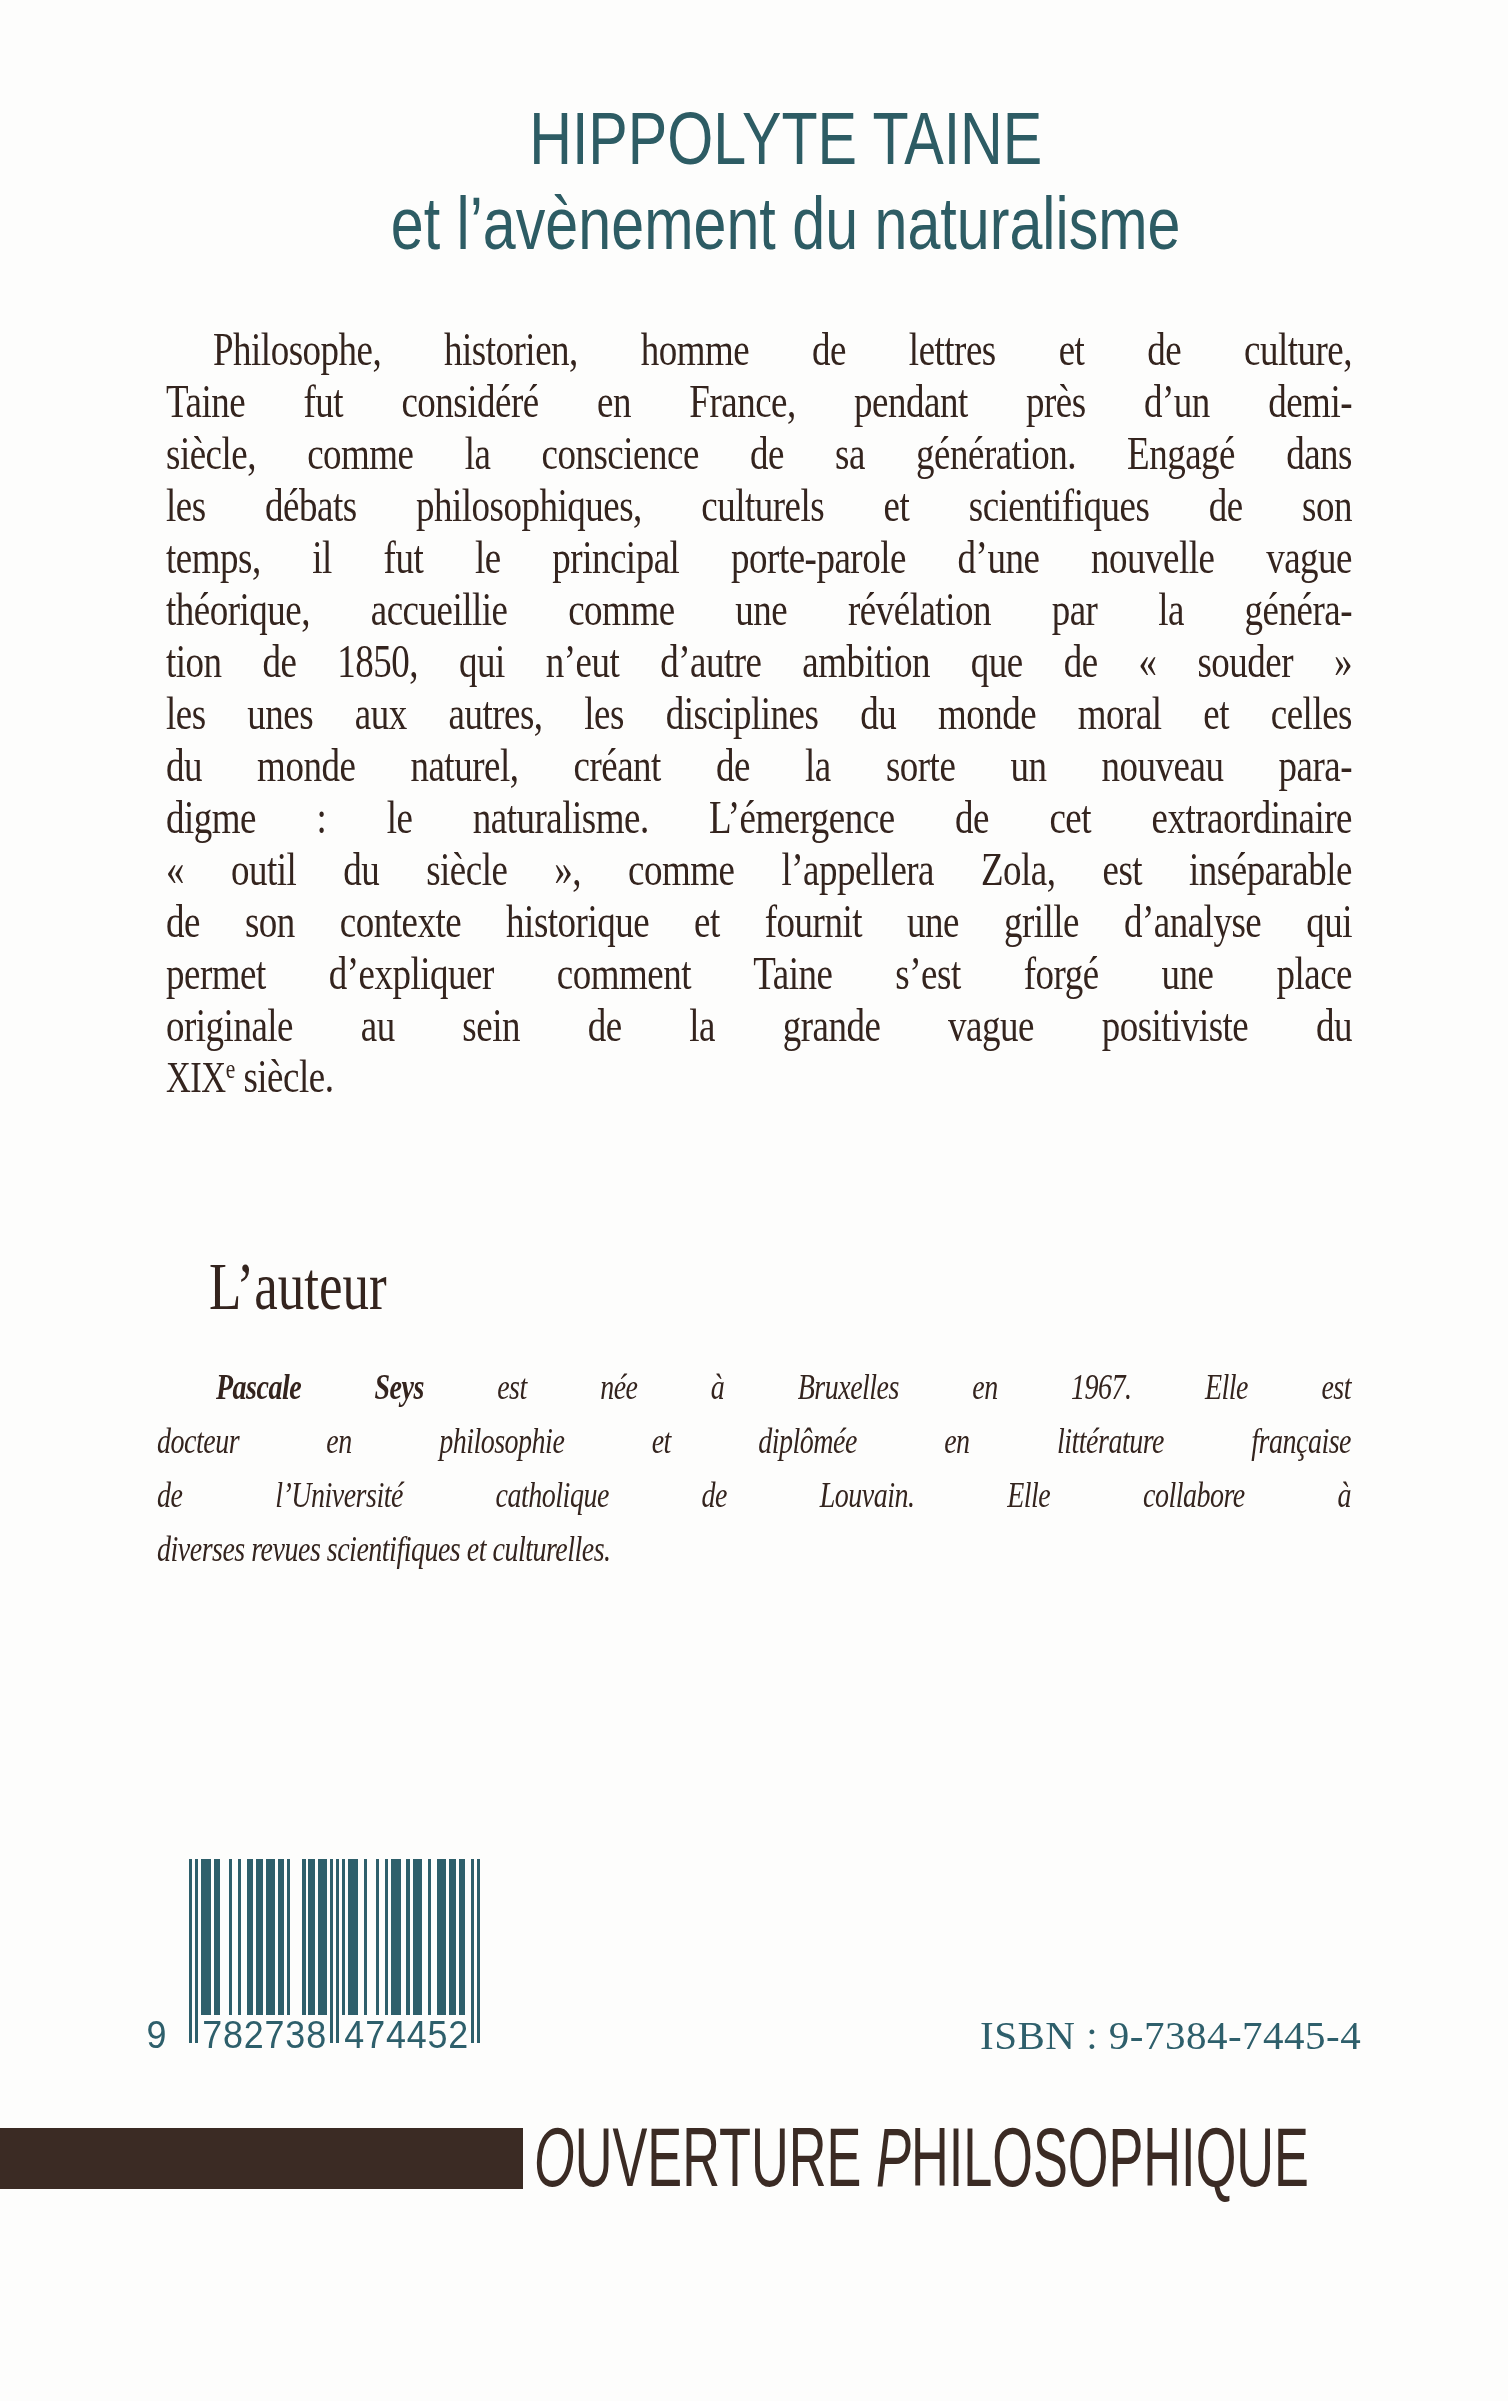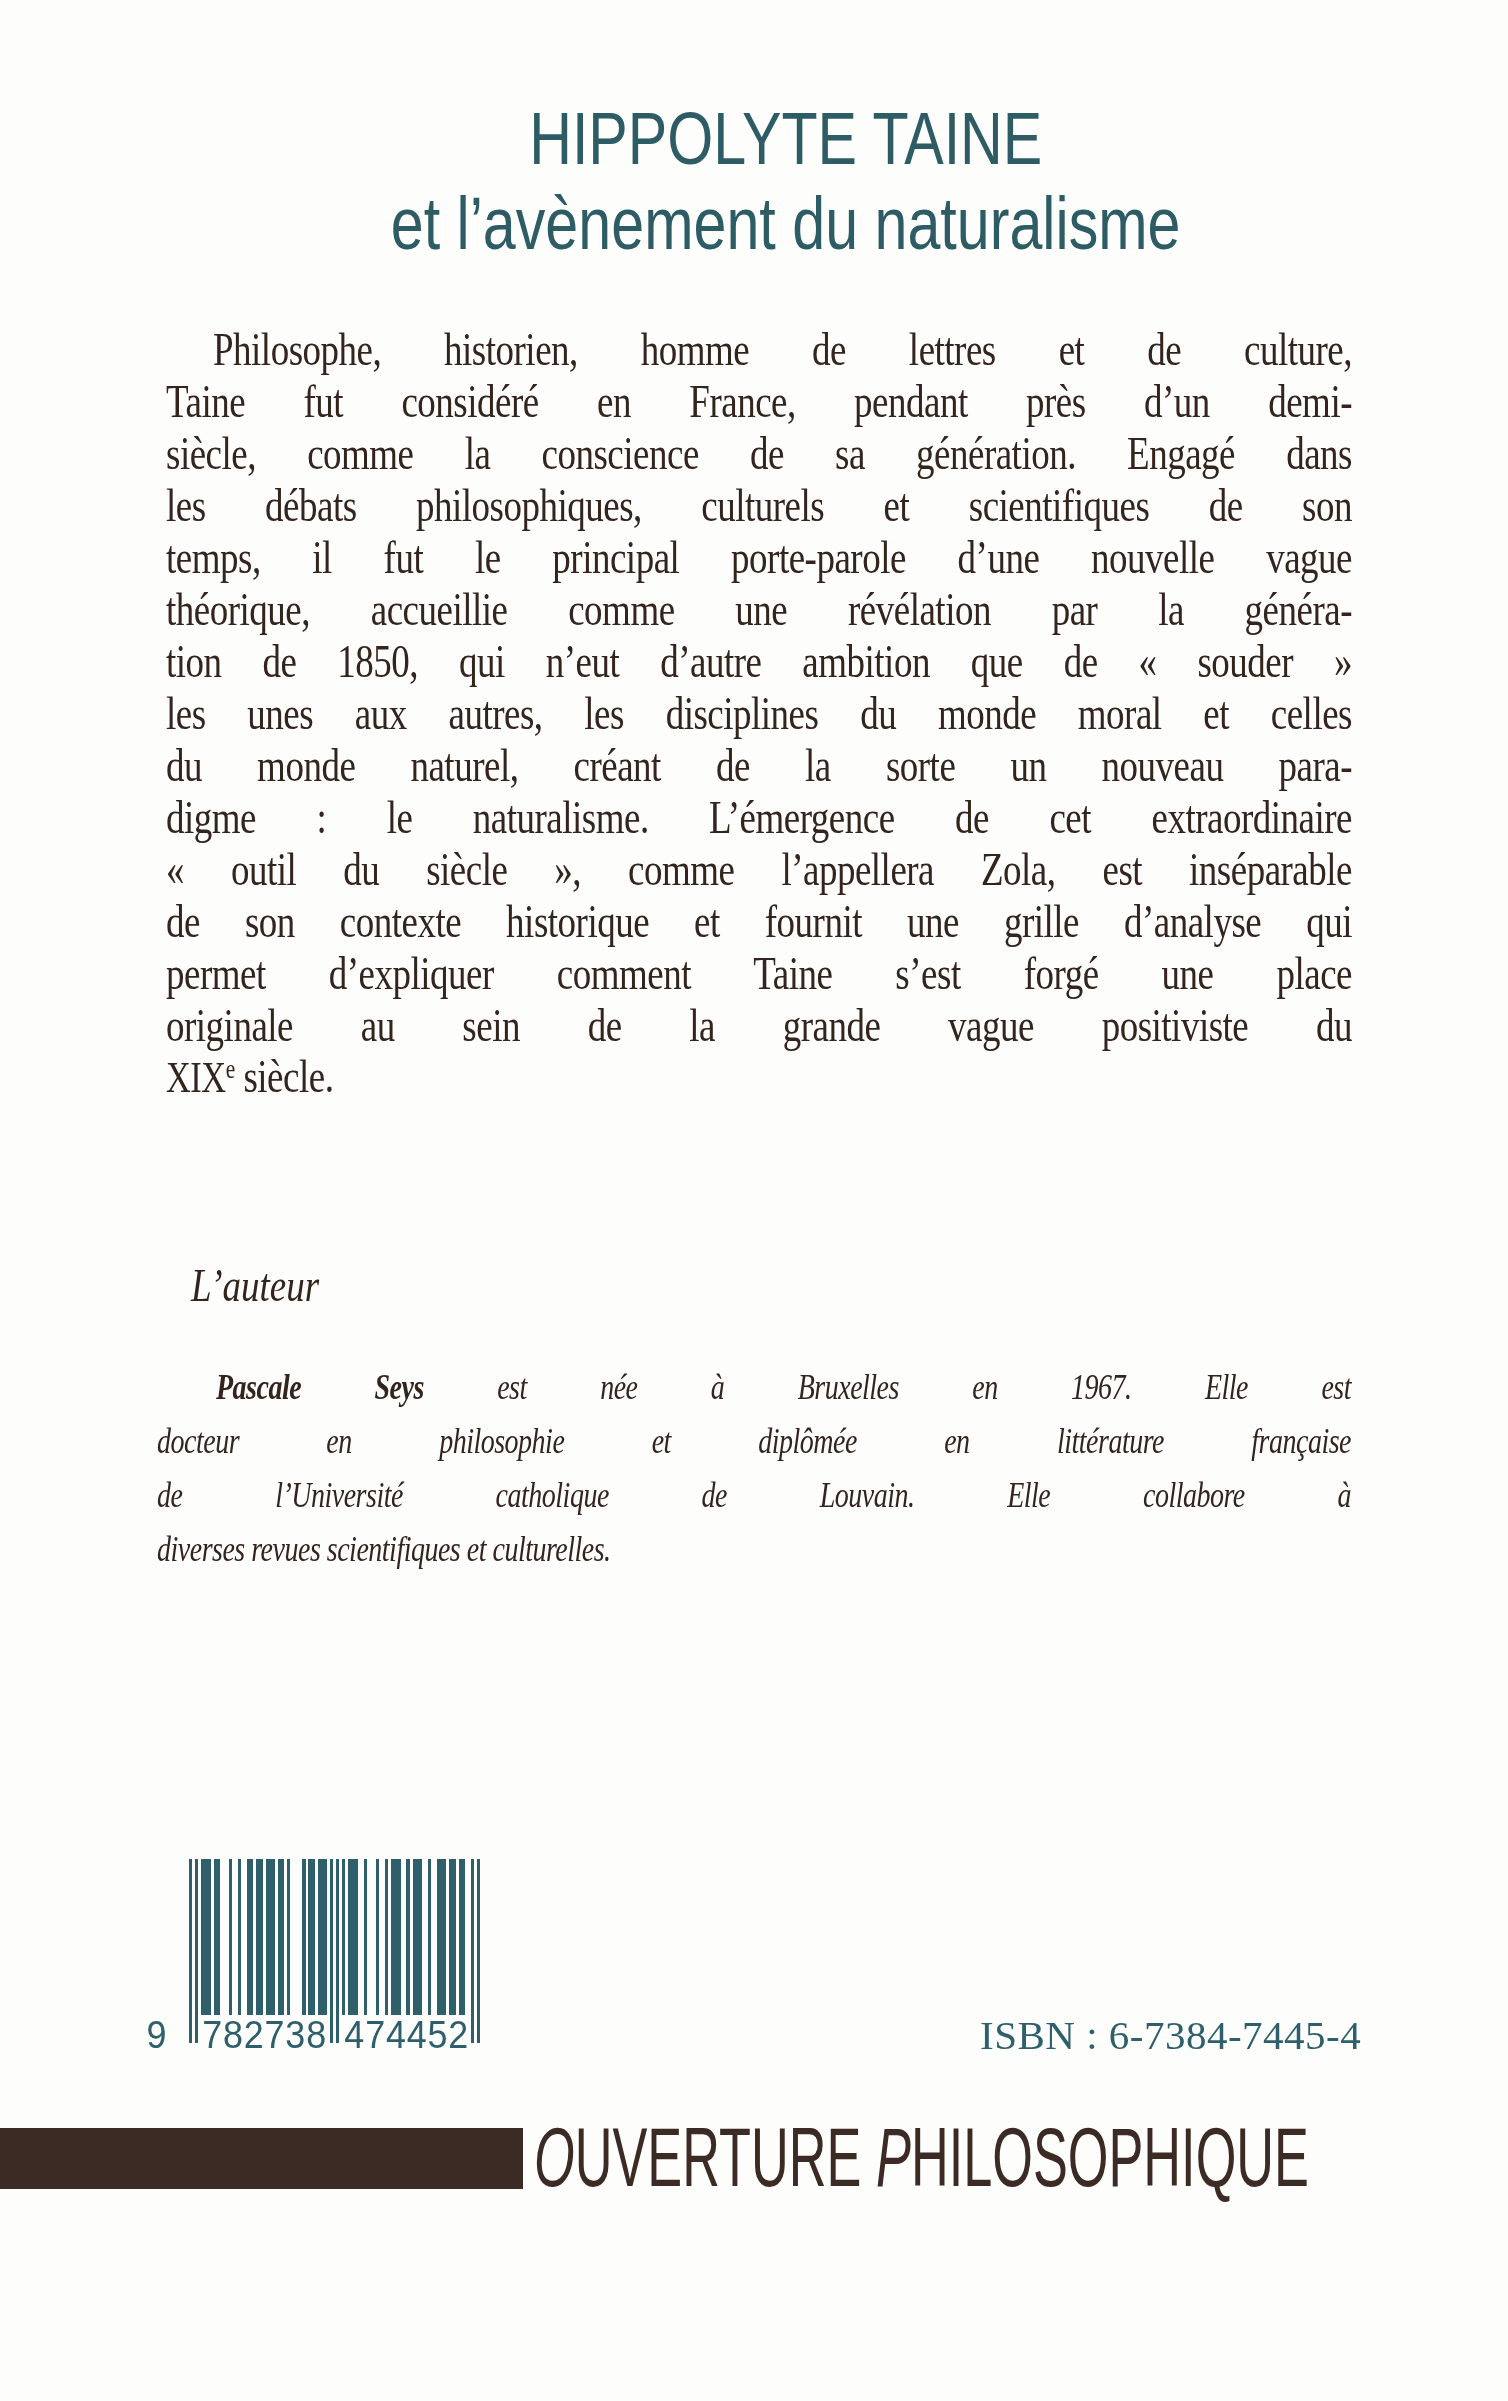--- a/index.html
+++ b/index.html
@@ -57,25 +57,24 @@
     display: inline-block;
     font-size: 58%;
     position: relative;
     top: -0.52em;
   }
   .smallcaps { font-size: 93%; }
 
   
   #author-heading-row {
     position: absolute;
-    left: 139px; top: 1265px;
+    left: 157px; top: 1265px;
     width: 1194px;
-    font-size: 37px;
+    font-size: 53px;
     line-height: 52px;
-    font-style: italic;
   }
   .author-heading { text-align: left; text-align-last: left; text-indent: 52px; }
   #bio {
     position: absolute;
     left: 157px; top: 1366px;
     width: 1194px;
     font-size: 28px;
     line-height: 54px;
     font-style: italic;
     letter-spacing: -0.5px;
@@ -238,21 +237,21 @@
         <rect x="88" y="0" width="1.05" height="165" fill="#2e5f6b"></rect>
         <rect x="89" y="0" width="1.05" height="165" fill="#2e5f6b"></rect>
         <rect x="92" y="0" width="1.05" height="194" fill="#2e5f6b"></rect>
         <rect x="94" y="0" width="1.05" height="194" fill="#2e5f6b"></rect>
       </svg>
     <span class="bc-digit" id="bc-first">9</span>
     <span class="bc-digit" id="bc-left">782738</span>
     <span class="bc-digit" id="bc-right">474452</span>
   </div>
 
-  <div id="isbn">ISBN : 6-7384-7445-4</div>
+  <div id="isbn">ISBN : 9-7384-7445-4</div>
 
   <footer>
     <div id="series-bar"></div>
     <div id="series-wordmark">
       <span class="wm-word"><span class="wm-initial">O</span><span>UVERTURE</span></span><span class="wm-word"><span class="wm-initial">P</span><span>HILOSOPHIQUE</span></span>
     </div>
   </footer>
 
 </div>
 

